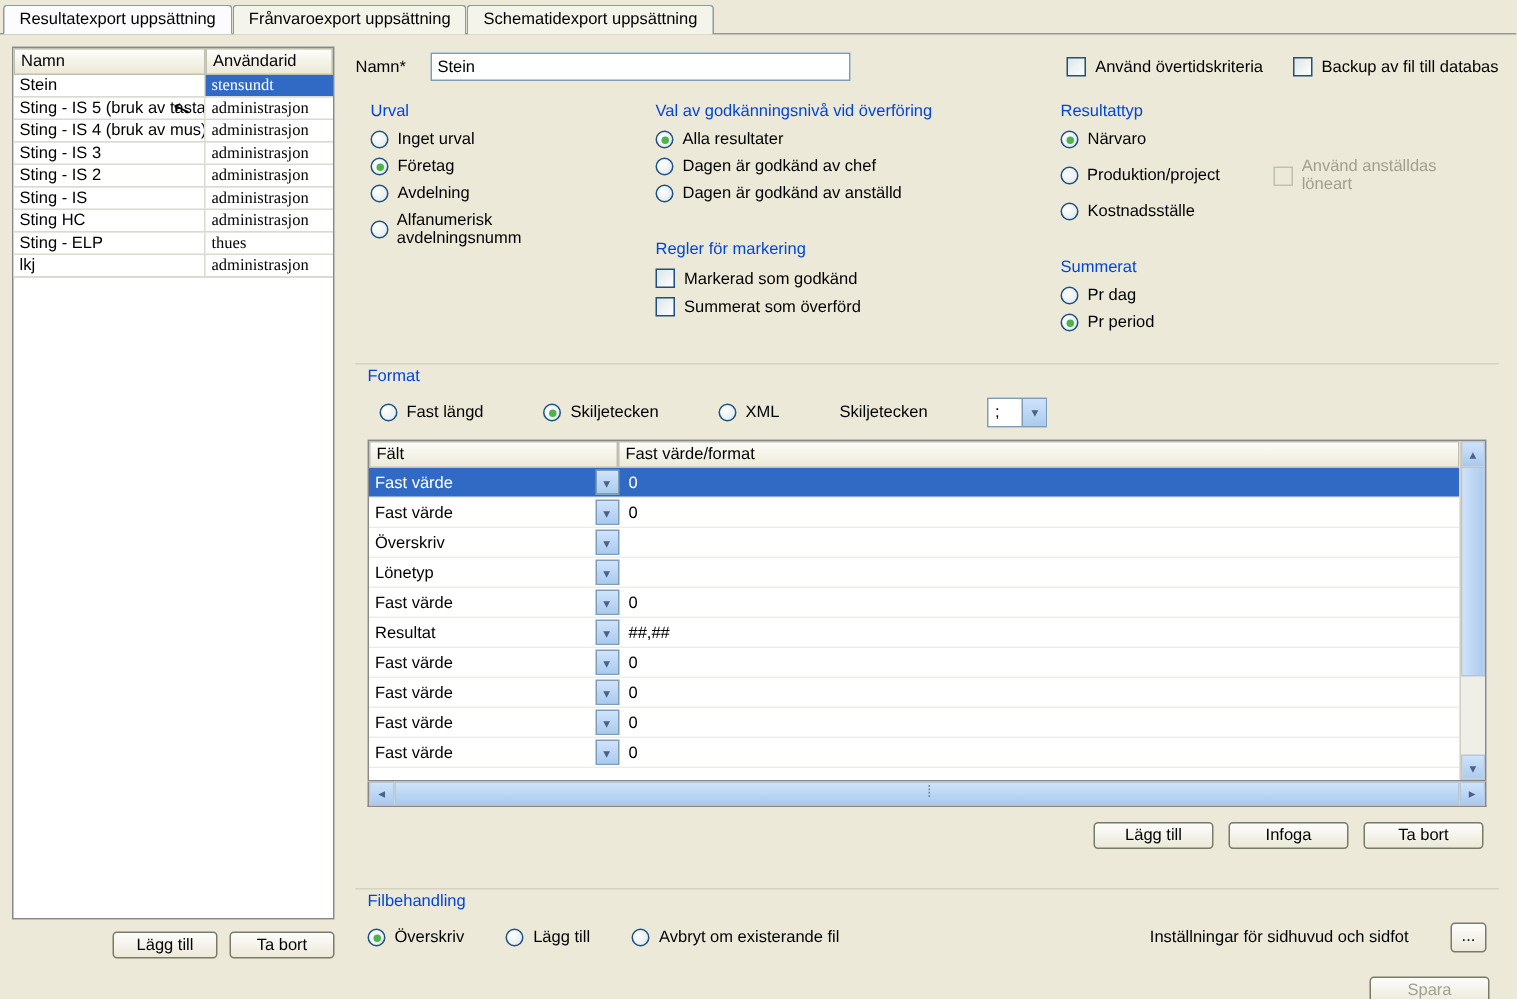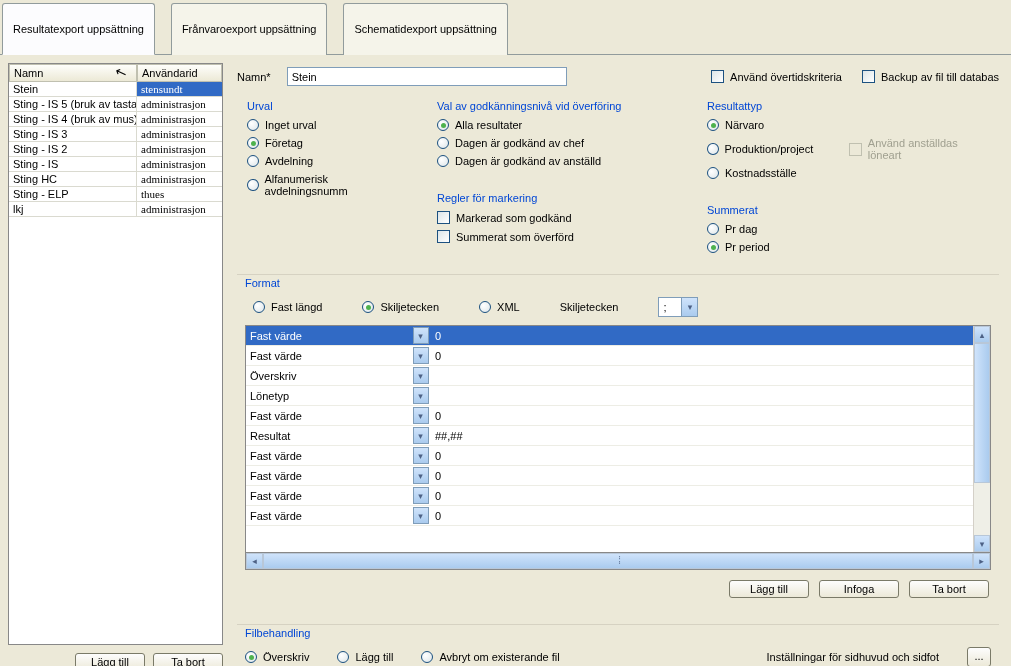--- a/index.html
+++ b/index.html
@@ -13,25 +13,25 @@
     overflow: hidden;
     color: #000;
   }
   .tabs {
     display: flex;
     border-bottom: 1px solid #919B9C;
     padding-left: 2px;
     padding-top: 2px;
   }
   .tab {
-    padding: 19px 10px;
+    padding: 3px 10px;
     border: 1px solid #919B9C;
     border-bottom: none;
     background: #F5F4EA;
-    margin-right: 16px;
+    margin-right: 0px;
     border-radius: 3px 3px 0 0;
     position: relative;
     top: 1px;
     cursor: pointer;
   }
   .tab.active {
     background: #FCFCFE;
     border-bottom: 1px solid #FCFCFE;
     font-weight: normal;
   }
@@ -239,21 +239,21 @@
   .gh2 { flex: 1; }
   .grid-body {}
   .grow {
     display: flex;
     border-bottom: 1px solid #EDEDE5;
     height: 20px;
     align-items: stretch;
   }
   .grow.selected { background: #316AC5; color: #FFF; }
   .gc1 {
-    width: 166px;
+    width: 150px;
     padding: 2px 4px;
     display: flex;
     align-items: center;
   }
   .gc-dd {
     width: 17px;
     display: flex;
     align-items: center;
     justify-content: center;
     font-size: 9px;
@@ -542,20 +542,24 @@
           </div>
         <span>Skiljetecken</span>
         <span class="small-select">
           <span>;</span>
           <span class="dd-btn">▾</span>
         </span>
       </div>
 
       <div class="grid-wrap">
         <div class="grid-main">
+          <div class="grid-header">
+            <div class="gh gh1">Fält</div>
+            <div class="gh gh2">Fast värde/format</div>
+          </div>
           <div class="grid-body" id="grid-body">
               <div class="grow selected">
                 <div class="gc1">Fast värde</div>
                 <div class="gc-dd">
                   <div class="dd-btn2">▾</div>
                 </div>
                 <div class="gc2">0</div>
               </div>
               <div class="grow">
                 <div class="gc1">Fast värde</div>

